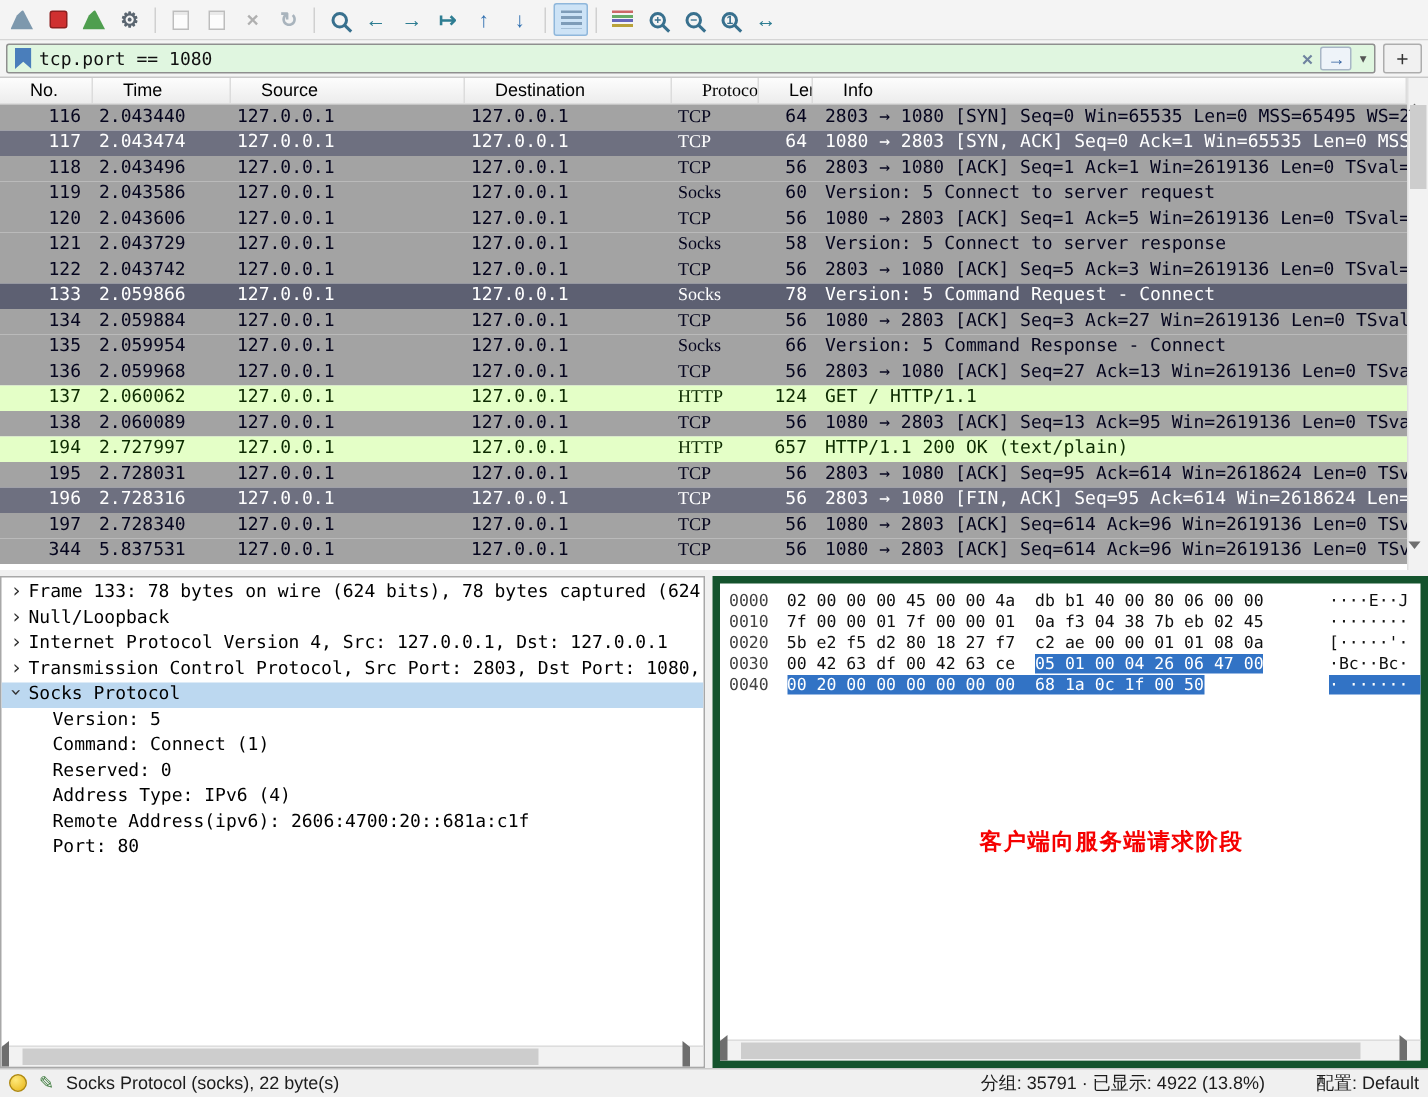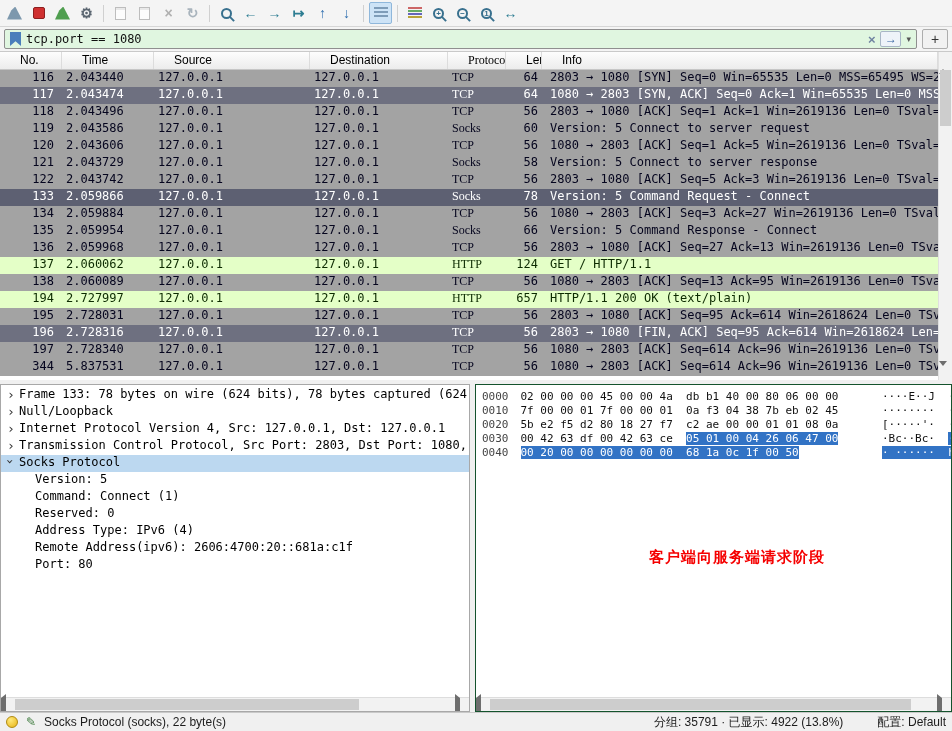--- a/index.html
+++ b/index.html
@@ -76,21 +76,21 @@
   .tri-down { width: 0; height: 0; border-left: 4px solid transparent; border-right: 4px solid transparent;
               border-top: 5px solid #6e6e6e; margin: 4px auto; }
   .sb-thumb { position: absolute; top: 18px; height: 56px; left: 1px; right: 1px; background: #cdcdcd; }
 
   .splitter { height: 4px; background: #f0f0f0; }
 
   
   .lower { display: flex; height: 328px; }
   .detail-pane { width: 470px; background: #fff; border: 1px solid #a8a8a8; position: relative; overflow: hidden; }
   .pane-divider { width: 5px; background: #f0f0f0; }
-  .hex-pane { flex: 1; background: #fff; border: 1px solid #14532d; position: relative; overflow: hidden; }
+  .hex-pane { flex: 1; background: #fff; border: 5px solid #14532d; position: relative; overflow: hidden; }
 
   .dt-lines { position: absolute; top: 2px; left: 0; right: 0; }
   .dt-line { height: 17px; line-height: 17px; font: 12px "DejaVu Sans Mono", monospace;
              white-space: nowrap; overflow: hidden; padding-left: 18px; position: relative; color: #000; }
   .dt-exp { position: absolute; left: 6px; top: 0; width: 10px; color: #333; font-size: 13px; }
   .dt-exp.open { transform: rotate(90deg); left: 4px; }
   .dt-child { padding-left: 34px; }
   .dt-selected { background: #bcd8f0; }
 
   .hx-rows { position: absolute; top: 5px; left: 6px; right: 0; }

